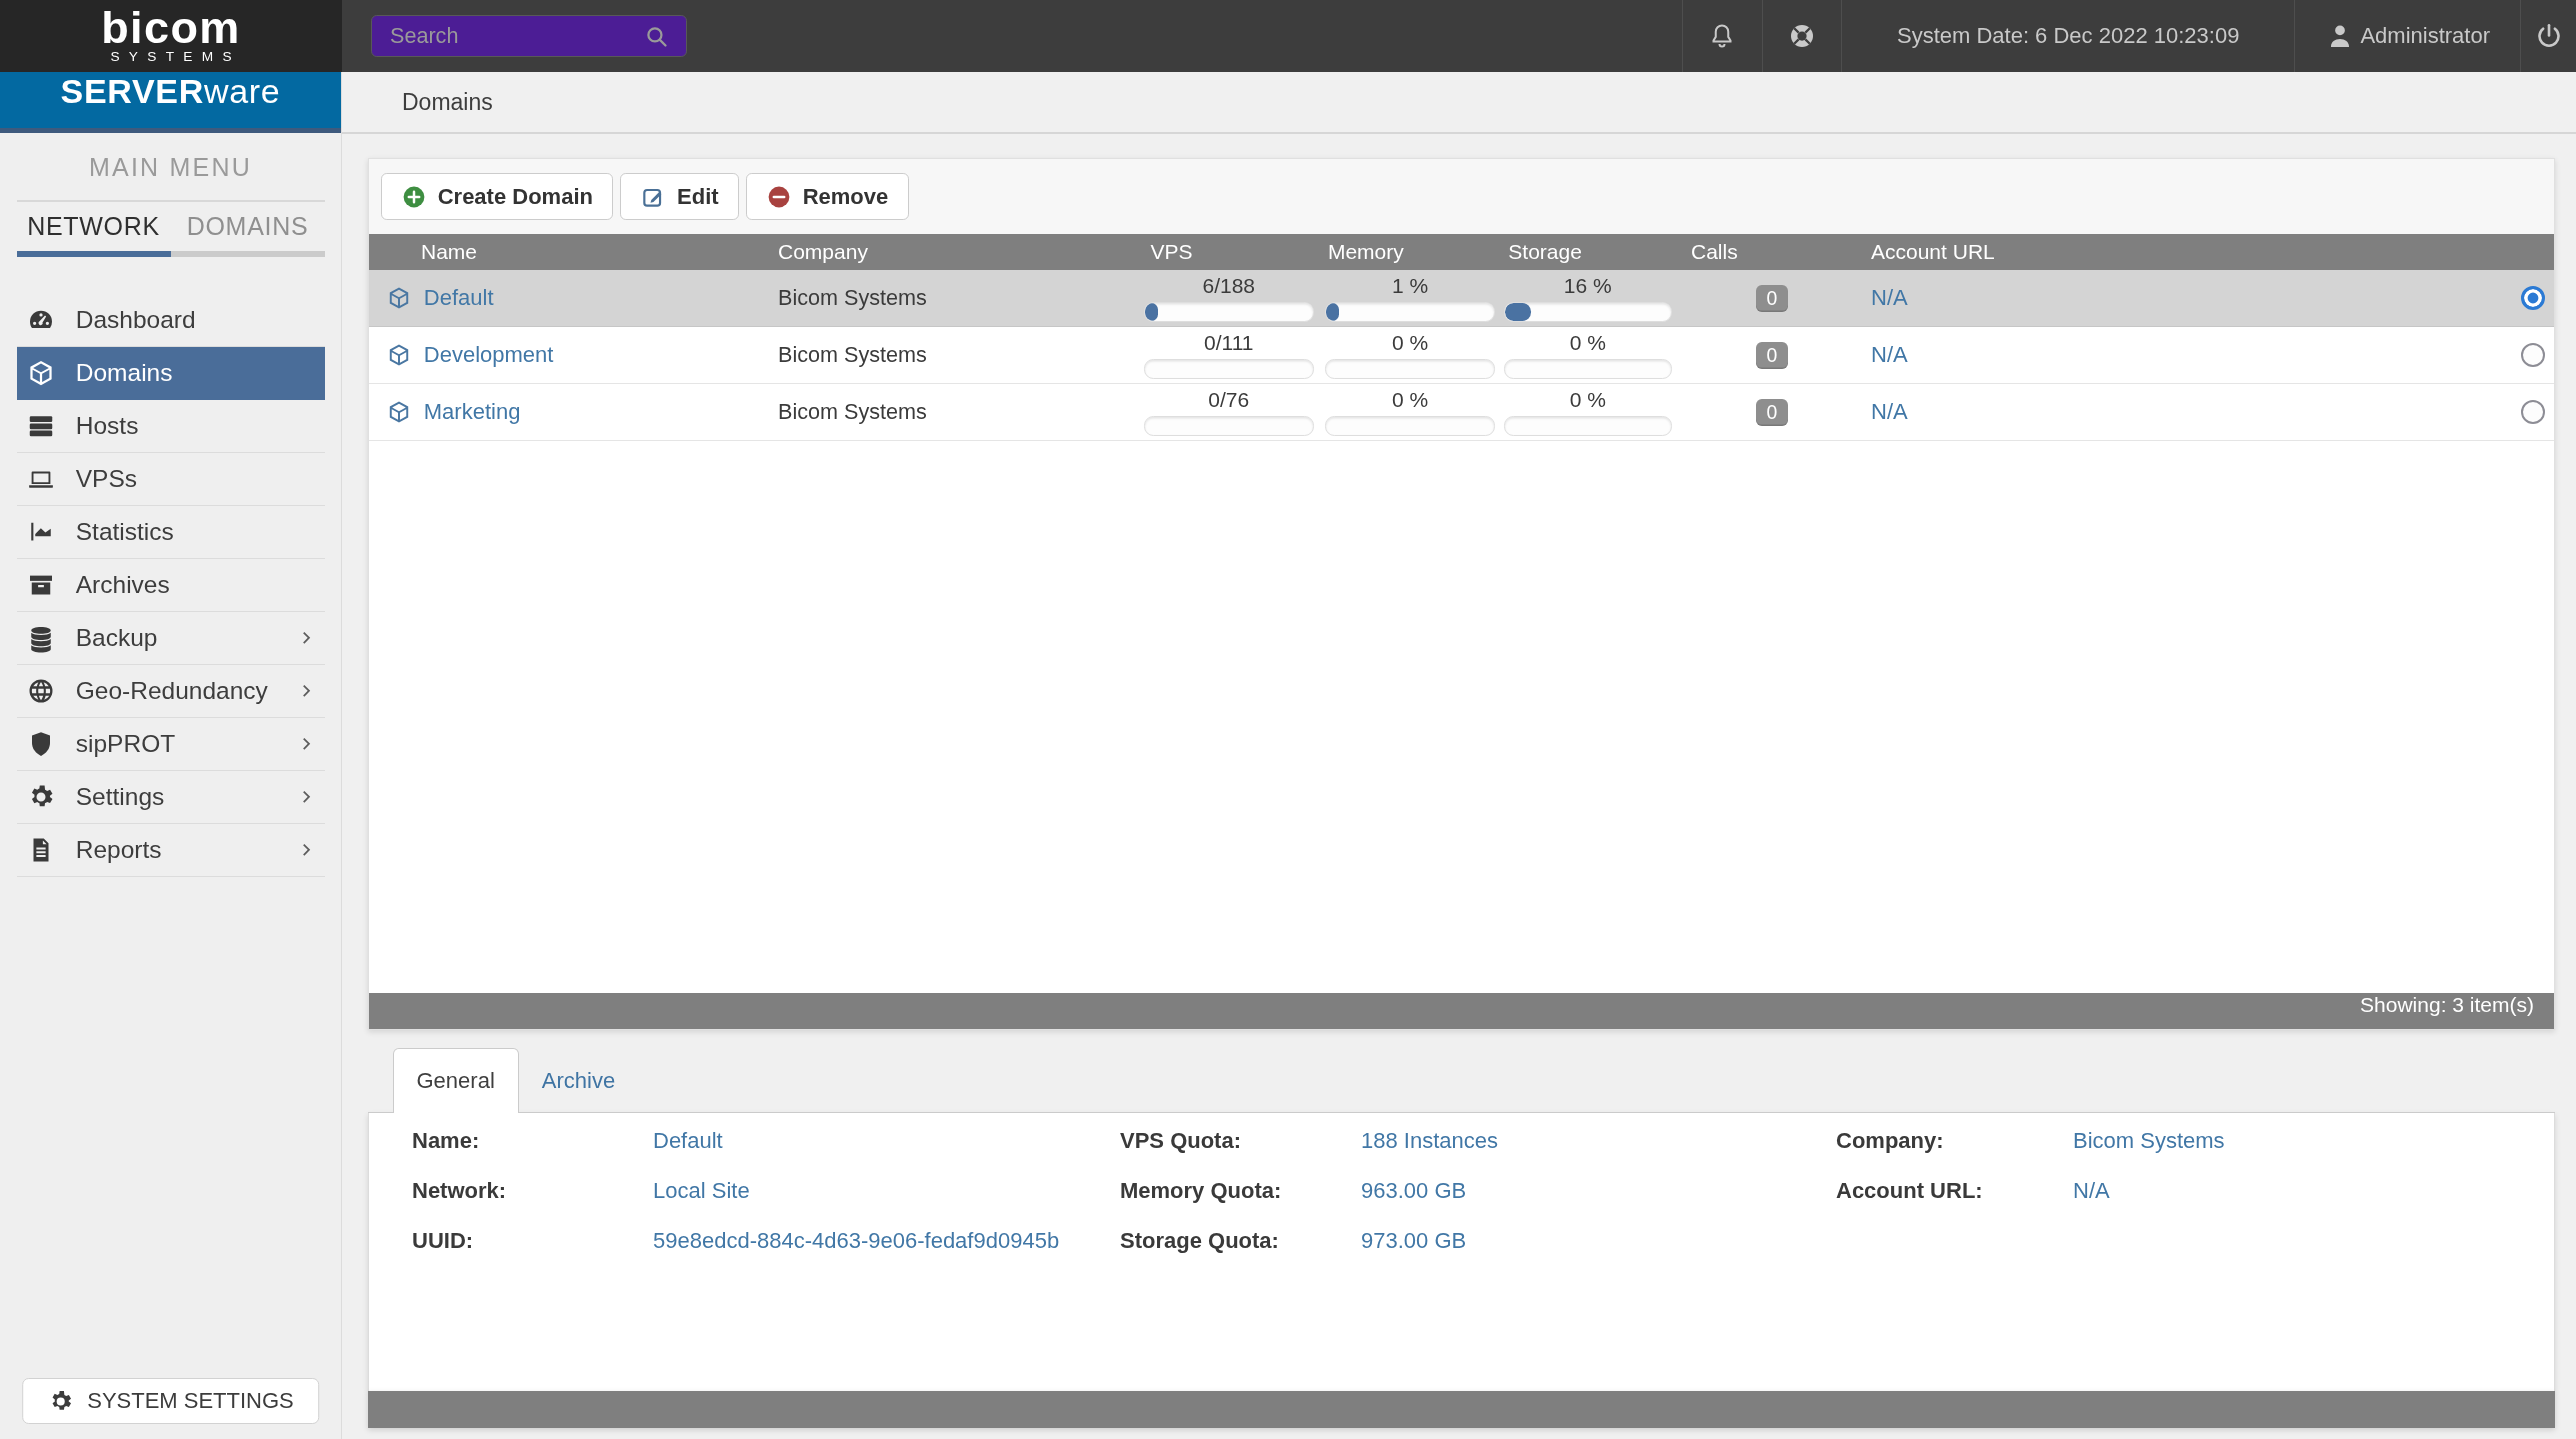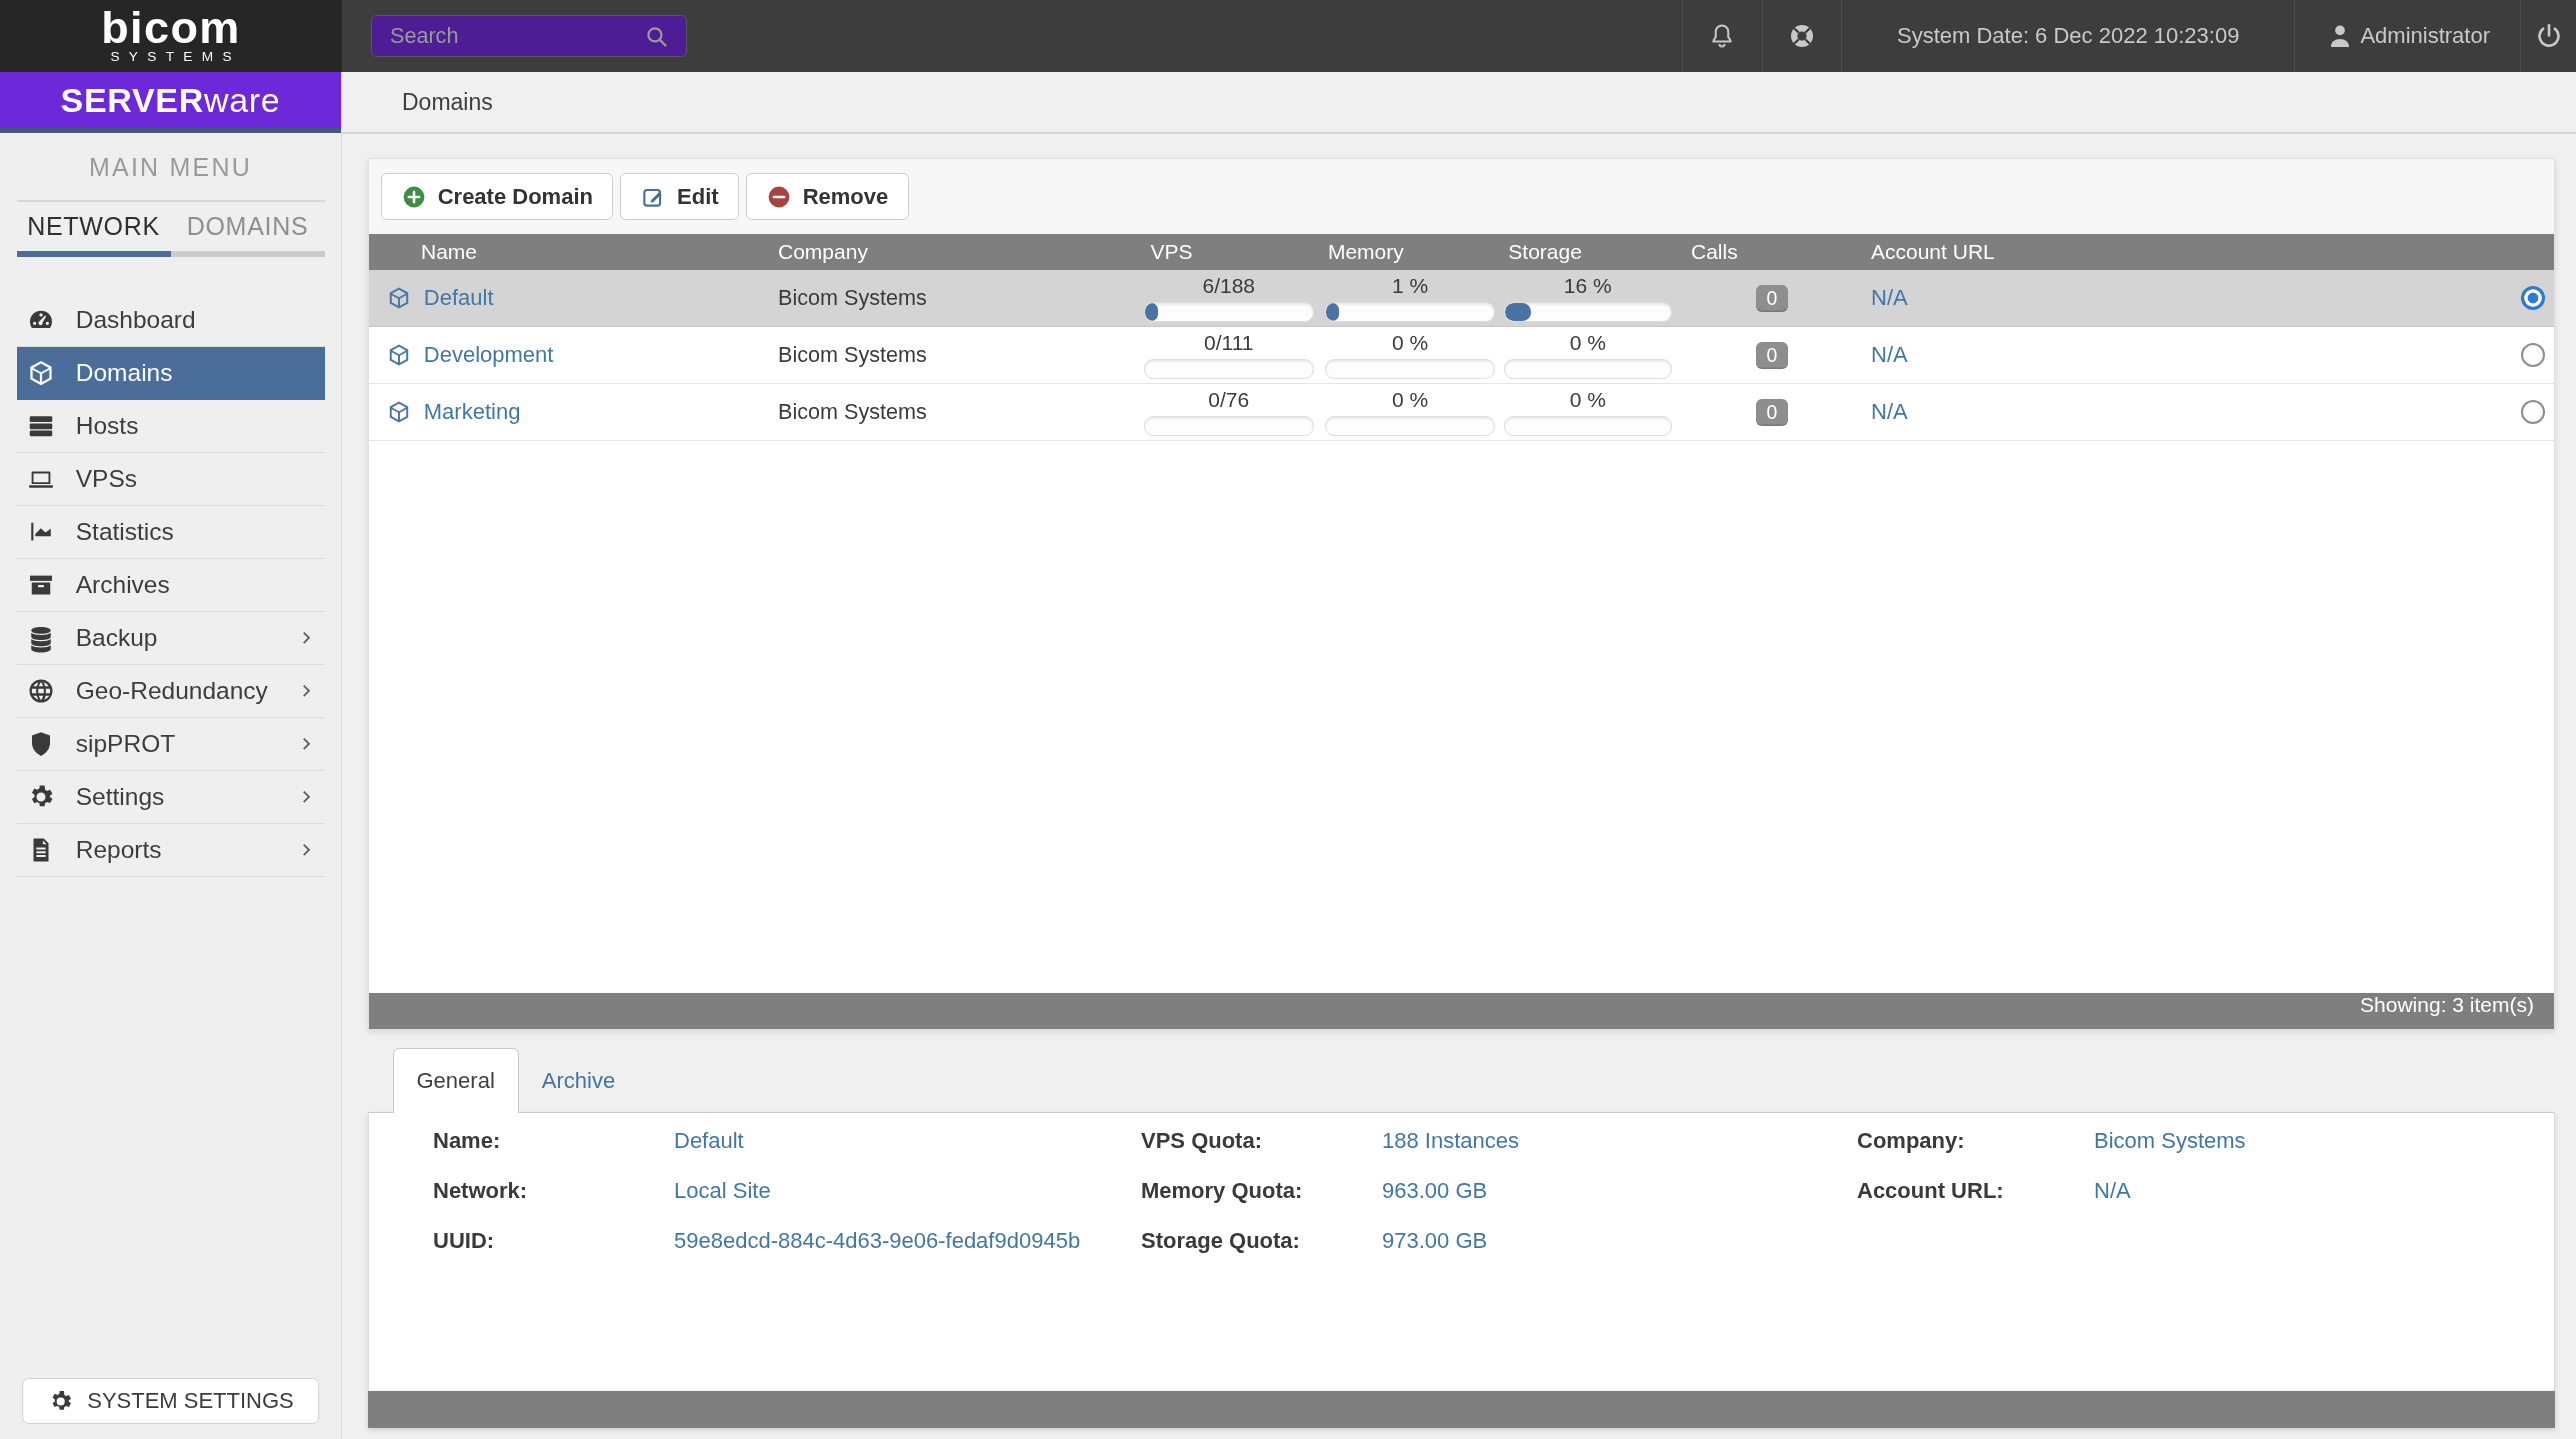--- a/index.html
+++ b/index.html
@@ -21,21 +21,21 @@
   .topbar-right{position:absolute;right:0;top:0;height:72px;display:flex;align-items:stretch;color:#c9c9c9}
   .tb-seg{display:flex;align-items:center;justify-content:center;border-left:0.7px solid #4e4e4e}
   .tb-bell{width:79px}
   .tb-help{width:78px}
   .tb-date{padding:0 55px;font-size:22px;white-space:nowrap}
   .tb-user{padding:0 30px;font-size:22px;gap:5px;white-space:nowrap}
   .tb-power{width:55px}
   .tb-icon{width:30px;height:30px;color:#c9c9c9}
   
   .sidebar{position:absolute;top:72px;left:0;width:342px;height:1368px;background:#efefef;border-right:0.7px solid #dcdcdc;box-sizing:border-box}
-  .app-title{height:56px;background:#6d28d9;border-bottom:5px solid #3e5a7d;color:#fff;display:flex;align-items:center;justify-content:center;font-size:34px;letter-spacing:0.7px}
+  .app-title{height:56px;background:#0369a1;border-bottom:5px solid #3e5a7d;color:#fff;display:flex;justify-content:center;font-size:34px;letter-spacing:0.7px}
   .app-title b{font-weight:700}
   .main-menu-label{text-align:center;color:#9a9a9a;font-size:25px;letter-spacing:2.2px;margin-top:20px}
   .menu-divider{height:2.2px;background:#d8d8d8;margin:18px 16.5px 0}
   .side-tabs{display:flex;margin:0 16.5px;height:49px;align-items:center}
   .side-tab{flex:1;text-align:center;font-size:25px;color:#8f8f8f;cursor:pointer;letter-spacing:0.7px}
   .side-tab.active{color:#2f2f2f}
   .tab-underline{margin:0 16.5px;height:5.8px;background:#cbcbcb;display:flex}
   .tab-underline .blue{width:50%;background:#4a6d99}
   .menu{margin:37px 16.5px 0}
   .menu-item{height:53px;display:flex;align-items:center;border-bottom:1.4px solid #dcdcdc;font-size:24.5px;color:#3d3d3d;cursor:pointer;box-sizing:border-box}
@@ -84,21 +84,21 @@
   .t-fill{flex:1;background:#fff}
   .t-foot{height:36px;background:#7f7f7f;display:flex;align-items:flex-start;justify-content:flex-end;padding-right:20px;color:#fff;font-size:21px;flex:none}
   
   .detail-panel{position:absolute;left:26px;top:976px;width:2187px;height:380px;box-sizing:border-box}
   .d-tabs{height:65px;display:flex;align-items:stretch;padding-left:24.5px;position:relative}
   .d-tabs::after{content:"";position:absolute;left:0;right:0;bottom:0;height:1.4px;background:#cbcbcb}
   .d-tab{display:flex;align-items:center;padding:0 23px;font-size:22px;cursor:pointer;position:relative;z-index:1}
   .d-tab.active{background:#fff;border:1.4px solid #cbcbcb;border-bottom:none;border-radius:5.8px 5.8px 0 0;color:#3f3f3f}
   .d-tab.inactive{color:#3f74a3}
   .d-body{background:#fff;height:278px;border-left:0.7px solid #dcdcdc;border-right:0.7px solid #dcdcdc;box-sizing:border-box;padding-top:2.9px;box-shadow:0 2.2px 5.8px rgba(0,0,0,.12)}
-  .d-grid{display:grid;grid-template-columns:241px 467px 241px 475px 237px 1fr;grid-auto-rows:50px;padding-left:64px;align-items:center}
+  .d-grid{display:grid;grid-template-columns:241px 467px 241px 475px 237px 1fr;grid-auto-rows:50px;padding-left:43px;align-items:center}
   .d-label{font-weight:bold;color:#3a3a3a;font-size:22px;white-space:nowrap}
   .d-value{color:#4177a6;font-size:22px;white-space:nowrap;cursor:pointer}
   .d-foot{height:37px;background:#7f7f7f;box-shadow:0 2.2px 5.8px rgba(0,0,0,.15)}
 </style>
 </head>
 <body>
 
 <header class="topbar">
   <div class="logo-area">
     <div class="logo-brand">bicom</div>

